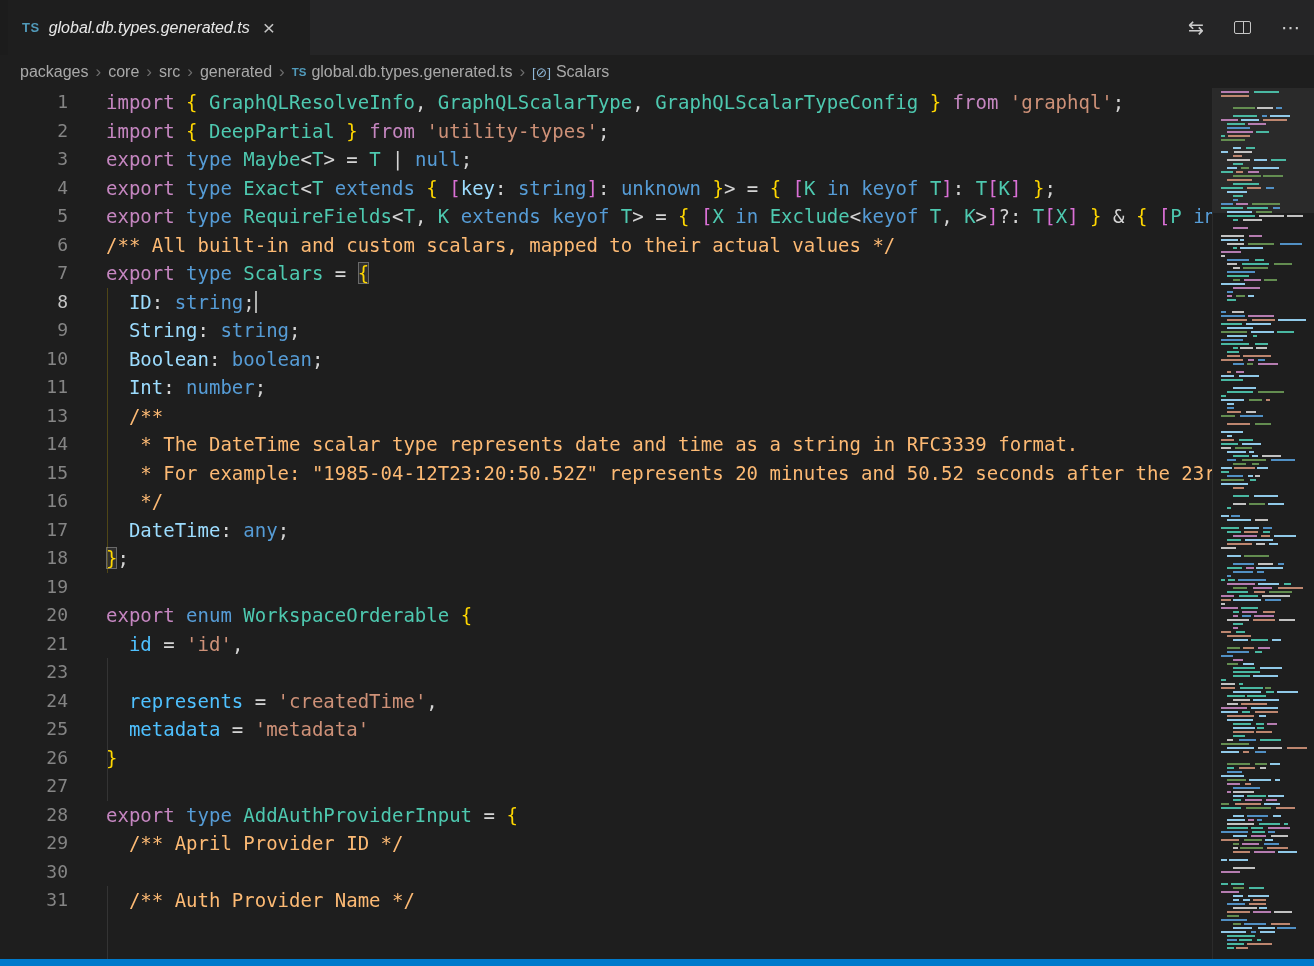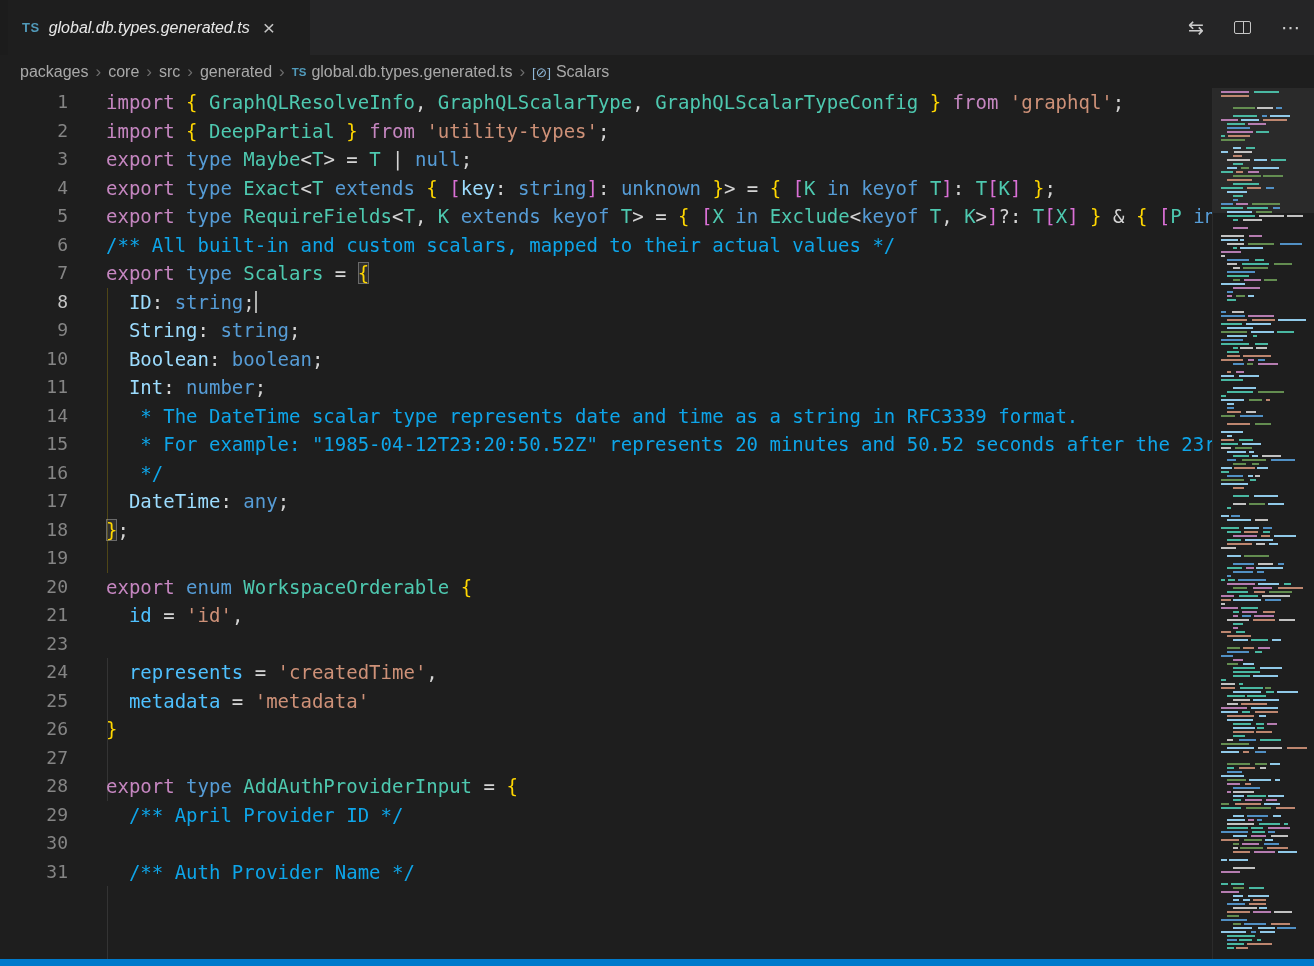--- a/index.html
+++ b/index.html
@@ -35,21 +35,21 @@
   .line-number { width:68px; text-align:right; color:#858585; flex:none; font-size:18px; cursor:pointer; }
   .line-number.active { color:#c6c6c6; }
   .line-content { padding-left:38px; color:#d4d4d4; cursor:text; }
   .indent-guide { position:absolute; left:107px; width:1px; background:rgba(255,255,255,0.10); pointer-events:none; }
   .indent-guide.active { background:rgba(255,215,0,0.22); }
 
   .tok-k { color:#C586C0; }
   .tok-b { color:#569CD6; }
   .tok-t { color:#4EC9B0; }
   .tok-s { color:#CE9178; }
-  .tok-c { color:#0ea5e9; }
+  .tok-c { color:#fdba74; }
   .tok-v { color:#9CDCFE; }
   .tok-e { color:#4FC1FF; }
   .tok-p { color:#D4D4D4; }
   .tok-g { color:#FFD700; }
   .tok-m { color:#DA70D6; }
   .tok-box { box-shadow: inset 0 0 0 1px #6a6a6a; background:rgba(110,110,110,0.22); }
   .cursor { display:inline-block; width:2px; height:22px; background:#aeafad; vertical-align:-4px; }
 
   
   .minimap { width:102px; flex:none; position:relative; padding:3px 0 0 7px; border-left:1px solid rgba(255,255,255,0.06); overflow:hidden; }
@@ -113,20 +113,21 @@
         <div class="code-line"><span class="line-number">2</span><span class="line-content"><span class="tok-k">import </span><span class="tok-g">{</span><span class="tok-p"> </span><span class="tok-t">DeepPartial</span><span class="tok-p"> </span><span class="tok-g">}</span><span class="tok-p"> </span><span class="tok-k">from </span><span class="tok-s">'utility-types'</span><span class="tok-p">;</span></span></div>
         <div class="code-line"><span class="line-number">3</span><span class="line-content"><span class="tok-k">export </span><span class="tok-b">type </span><span class="tok-t">Maybe</span><span class="tok-p">&lt;</span><span class="tok-t">T</span><span class="tok-p">&gt; = </span><span class="tok-t">T</span><span class="tok-p"> | </span><span class="tok-b">null</span><span class="tok-p">;</span></span></div>
         <div class="code-line"><span class="line-number">4</span><span class="line-content"><span class="tok-k">export </span><span class="tok-b">type </span><span class="tok-t">Exact</span><span class="tok-p">&lt;</span><span class="tok-t">T </span><span class="tok-b">extends </span><span class="tok-g">{</span><span class="tok-p"> </span><span class="tok-m">[</span><span class="tok-v">key</span><span class="tok-p">: </span><span class="tok-b">string</span><span class="tok-m">]</span><span class="tok-p">: </span><span class="tok-b">unknown</span><span class="tok-p"> </span><span class="tok-g">}</span><span class="tok-p">&gt; = </span><span class="tok-g">{</span><span class="tok-p"> </span><span class="tok-m">[</span><span class="tok-t">K </span><span class="tok-b">in </span><span class="tok-b">keyof </span><span class="tok-t">T</span><span class="tok-m">]</span><span class="tok-p">: </span><span class="tok-t">T</span><span class="tok-m">[</span><span class="tok-t">K</span><span class="tok-m">]</span><span class="tok-p"> </span><span class="tok-g">}</span><span class="tok-p">;</span></span></div>
         <div class="code-line"><span class="line-number">5</span><span class="line-content"><span class="tok-k">export </span><span class="tok-b">type </span><span class="tok-t">RequireFields</span><span class="tok-p">&lt;</span><span class="tok-t">T</span><span class="tok-p">, </span><span class="tok-t">K </span><span class="tok-b">extends </span><span class="tok-b">keyof </span><span class="tok-t">T</span><span class="tok-p">&gt; = </span><span class="tok-g">{</span><span class="tok-p"> </span><span class="tok-m">[</span><span class="tok-t">X </span><span class="tok-b">in </span><span class="tok-t">Exclude</span><span class="tok-p">&lt;</span><span class="tok-b">keyof </span><span class="tok-t">T</span><span class="tok-p">, </span><span class="tok-t">K</span><span class="tok-p">&gt;</span><span class="tok-m">]</span><span class="tok-p">?: </span><span class="tok-t">T</span><span class="tok-m">[</span><span class="tok-t">X</span><span class="tok-m">]</span><span class="tok-p"> </span><span class="tok-g">}</span><span class="tok-p"> &amp; </span><span class="tok-g">{</span><span class="tok-p"> </span><span class="tok-m">[</span><span class="tok-t">P </span><span class="tok-b">in </span></span></div>
         <div class="code-line"><span class="line-number">6</span><span class="line-content"><span class="tok-c">/** All built-in and custom scalars, mapped to their actual values */</span></span></div>
         <div class="code-line"><span class="line-number">7</span><span class="line-content"><span class="tok-k">export </span><span class="tok-b">type </span><span class="tok-t">Scalars</span><span class="tok-p"> = </span><span class="tok-g tok-box">{</span></span></div>
         <div class="code-line"><span class="line-number active">8</span><span class="line-content"><span class="tok-p">  </span><span class="tok-v">ID</span><span class="tok-p">: </span><span class="tok-b">string</span><span class="tok-p">;</span><span class="cursor"></span></span></div>
         <div class="code-line"><span class="line-number">9</span><span class="line-content"><span class="tok-p">  </span><span class="tok-v">String</span><span class="tok-p">: </span><span class="tok-b">string</span><span class="tok-p">;</span></span></div>
         <div class="code-line"><span class="line-number">10</span><span class="line-content"><span class="tok-p">  </span><span class="tok-v">Boolean</span><span class="tok-p">: </span><span class="tok-b">boolean</span><span class="tok-p">;</span></span></div>
         <div class="code-line"><span class="line-number">11</span><span class="line-content"><span class="tok-p">  </span><span class="tok-v">Int</span><span class="tok-p">: </span><span class="tok-b">number</span><span class="tok-p">;</span></span></div>
+        <div class="code-line"><span class="line-number">13</span><span class="line-content"><span class="tok-c">  /**</span></span></div>
         <div class="code-line"><span class="line-number">14</span><span class="line-content"><span class="tok-c">   * The DateTime scalar type represents date and time as a string in RFC3339 format.</span></span></div>
         <div class="code-line"><span class="line-number">15</span><span class="line-content"><span class="tok-c">   * For example: "1985-04-12T23:20:50.52Z" represents 20 minutes and 50.52 seconds after the 23rd hour of April 12th, 1985 in UTC.</span></span></div>
         <div class="code-line"><span class="line-number">16</span><span class="line-content"><span class="tok-c">   */</span></span></div>
         <div class="code-line"><span class="line-number">17</span><span class="line-content"><span class="tok-p">  </span><span class="tok-v">DateTime</span><span class="tok-p">: </span><span class="tok-b">any</span><span class="tok-p">;</span></span></div>
         <div class="code-line"><span class="line-number">18</span><span class="line-content"><span class="tok-g tok-box">}</span><span class="tok-p">;</span></span></div>
         <div class="code-line"><span class="line-number">19</span><span class="line-content"></span></div>
         <div class="code-line"><span class="line-number">20</span><span class="line-content"><span class="tok-k">export </span><span class="tok-b">enum </span><span class="tok-t">WorkspaceOrderable </span><span class="tok-g">{</span></span></div>
         <div class="code-line"><span class="line-number">21</span><span class="line-content"><span class="tok-p">  </span><span class="tok-e">id</span><span class="tok-p"> = </span><span class="tok-s">'id'</span><span class="tok-p">,</span></span></div>
         <div class="code-line"><span class="line-number">23</span></div>
         <div class="code-line"><span class="line-number">24</span><span class="line-content"><span class="tok-p">  </span><span class="tok-e">represents</span><span class="tok-p"> = </span><span class="tok-s">'createdTime'</span><span class="tok-p">,</span></span></div>

